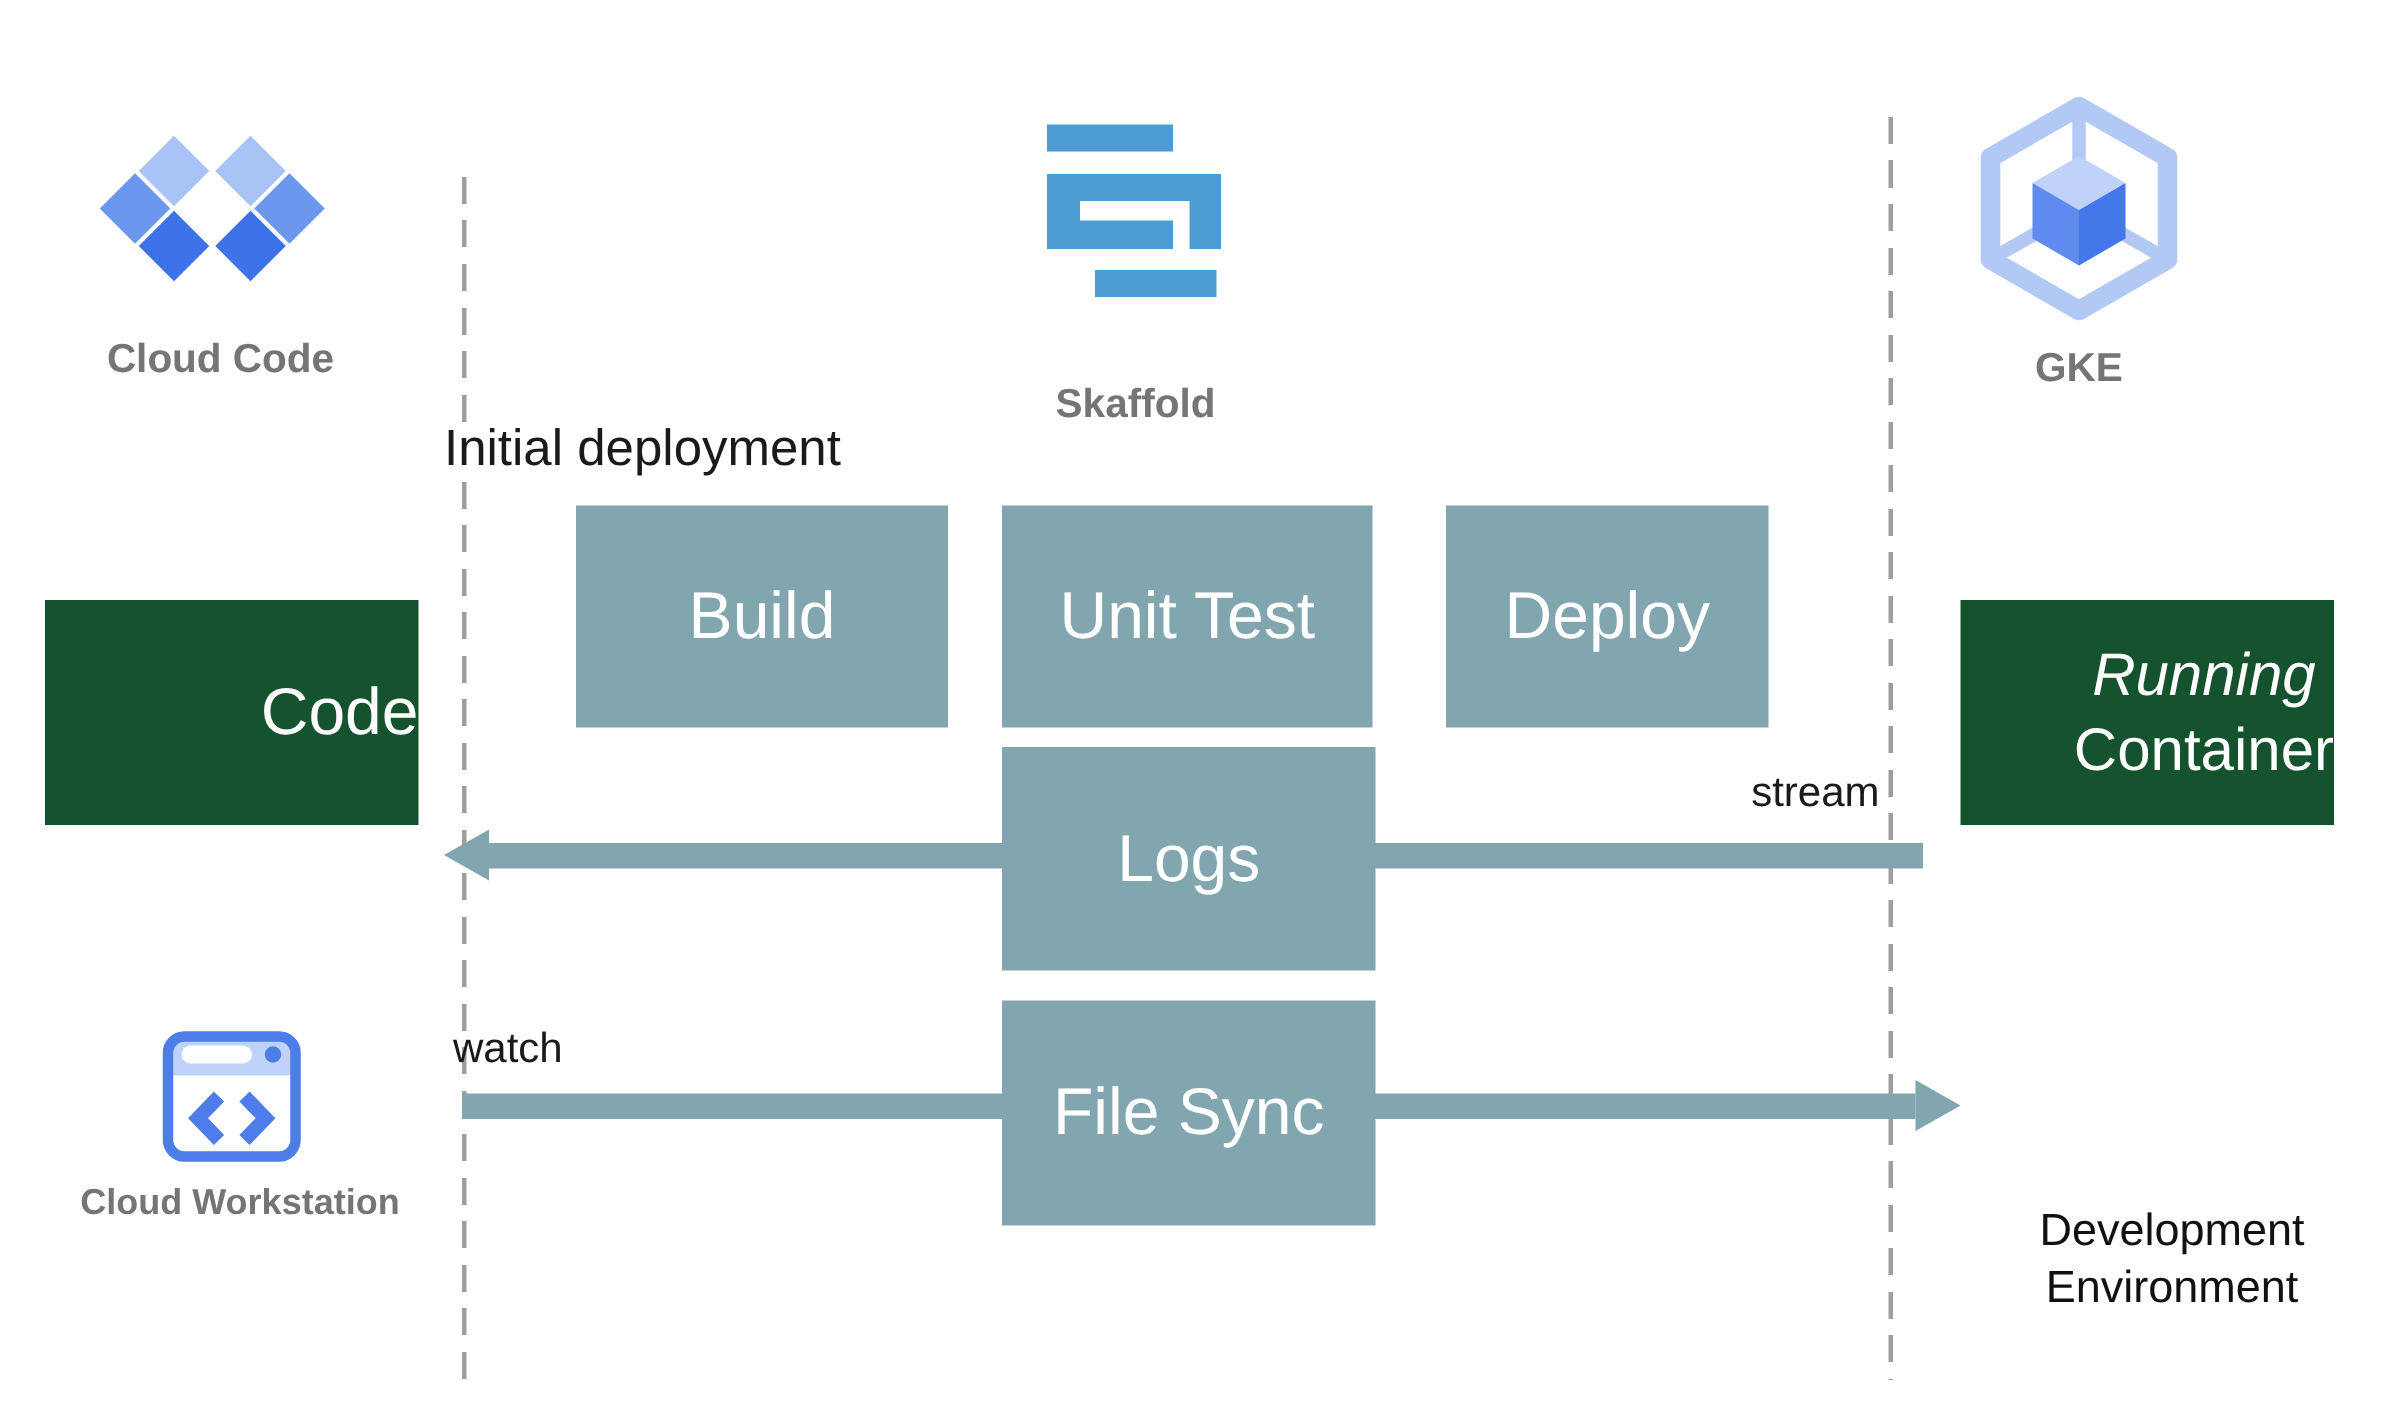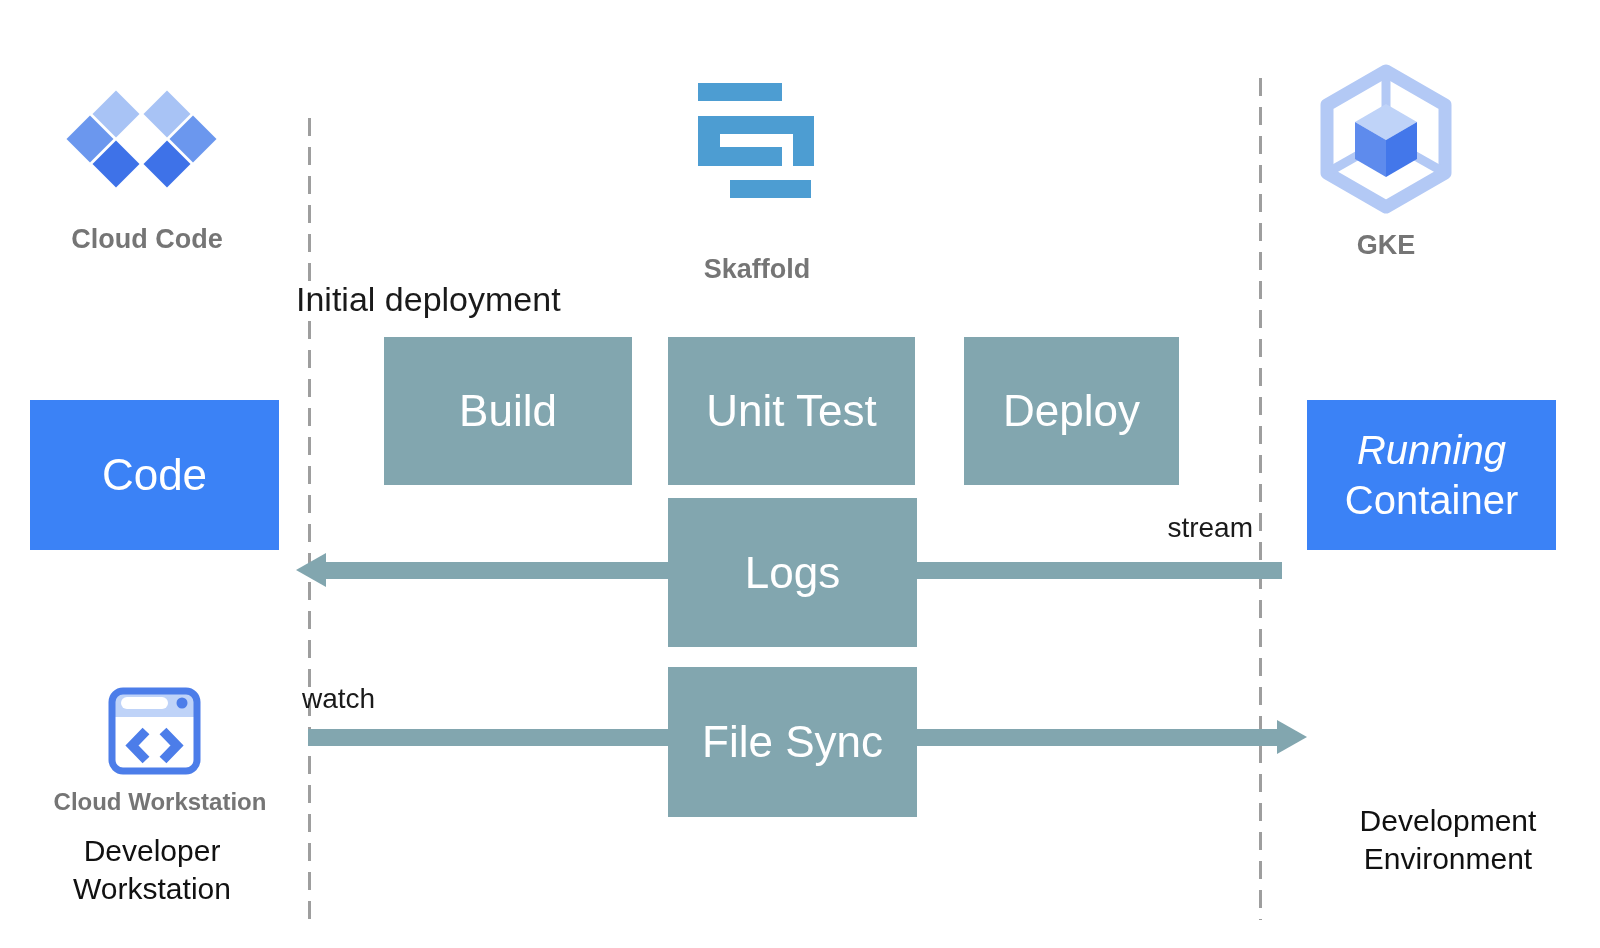--- a/index.html
+++ b/index.html
@@ -11,21 +11,21 @@
   .abs { position: absolute; }
   .dashline {
     width: 3px;
     background: repeating-linear-gradient(to bottom, #9e9e9e 0 18px, transparent 18px 29px);
     z-index: 0;
   }
   .box {
     display: flex; align-items: center; justify-content: center;
     color: #ffffff; z-index: 2; text-align: center;
   }
-  .box-blue  { background: #3b82f6; font-size: 44px; }
+  .box-blue  { background: #14532d; font-size: 44px; justify-content: flex-end; }
   .box-teal  { background: #82a6af; font-size: 44px; }
   .box-blue.two-line { font-size: 40px; line-height: 50px; }
   .arrow-bar { background: #82a6af; height: 17px; z-index: 1; }
   .arrowhead { width: 0; height: 0; z-index: 1; }
   .arrowhead.left  { border-top: 17px solid transparent; border-bottom: 17px solid transparent; border-right: 30px solid #82a6af; }
   .arrowhead.right { border-top: 17px solid transparent; border-bottom: 17px solid transparent; border-left: 30px solid #82a6af; }
   .icon-label {
     color: #757575; font-weight: 700; font-size: 27px;
     text-align: center; z-index: 2;
   }
@@ -107,22 +107,18 @@
   <svg class="abs" style="left:107px; top:686px;" width="95" height="90" viewBox="0 0 95 90">
     <path d="M16,5 h63 a11,11 0 0 1 11,11 v15 h-85 v-15 a11,11 0 0 1 11,-11 z" fill="#bfd3f8"></path>
     <rect x="14" y="11" width="47" height="12" rx="6" fill="#ffffff"></rect>
     <circle cx="75" cy="17" r="5.5" fill="#4c7de9"></circle>
     <rect x="5" y="5" width="85" height="80" rx="11" fill="none" stroke="#4c7de9" stroke-width="7"></rect>
     <path d="M39,45 L25,59.5 L39,74" fill="none" stroke="#4c7de9" stroke-width="9.5"></path>
     <path d="M56,45 L70,59.5 L56,74" fill="none" stroke="#4c7de9" stroke-width="9.5"></path>
   </svg>
   <div class="abs icon-label" style="left:30px; top:788px; width:260px; font-size:24px;">Cloud Workstation</div>
 
-  <div class="abs zone-label" style="left:27px; top:832px; width:250px;">
-    <span style="display:block;">Developer</span>
-    <span style="display:block;">Workstation</span>
-  </div>
   <div class="abs zone-label" style="left:1322px; top:802px; width:252px;">
     <span style="display:block;">Development</span>
     <span style="display:block;">Environment</span>
   </div>
 
 </div>
 
 </body></html>

